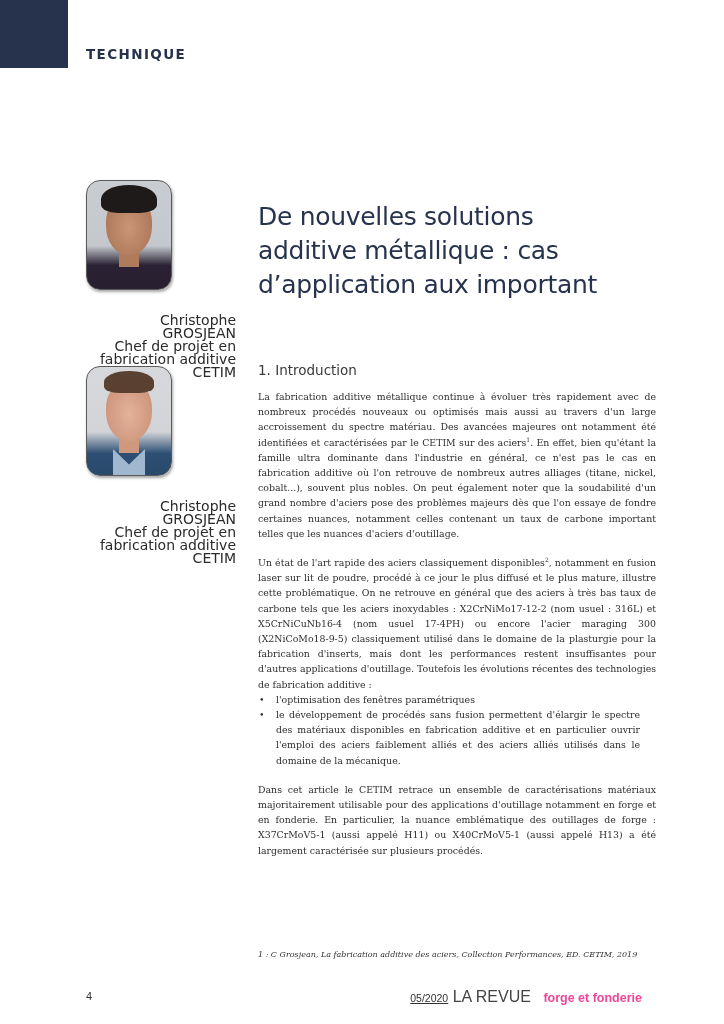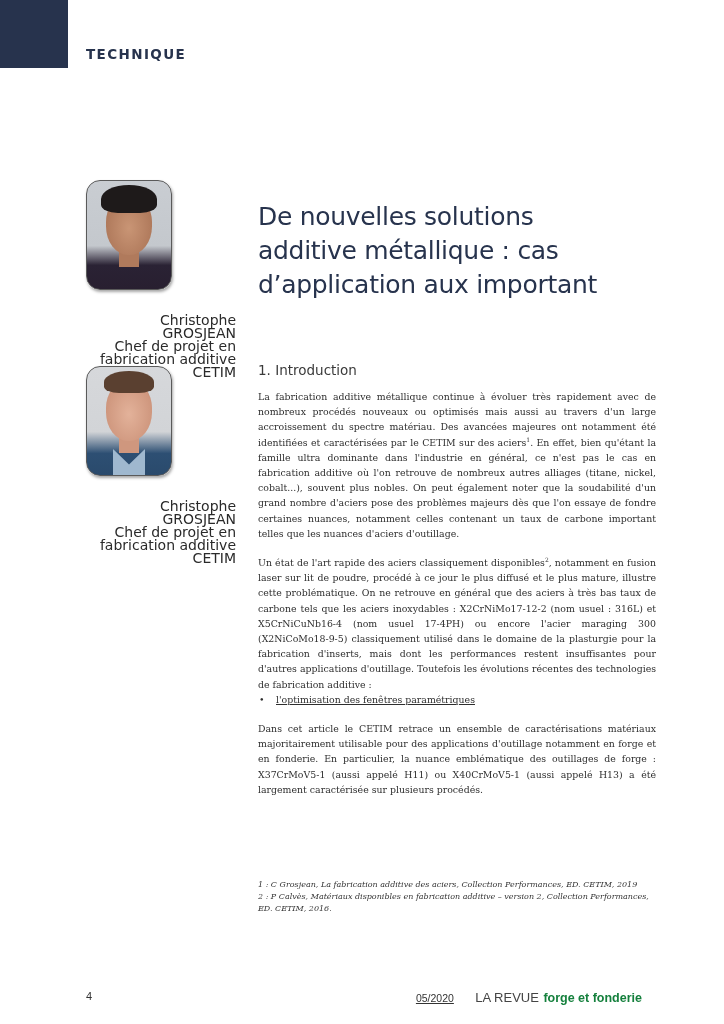--- a/index.html
+++ b/index.html
@@ -19,31 +19,31 @@
   .photo .neck { position: absolute; left: 32px; top: 68px; width: 20px; height: 18px; }
   .p1 .neck { background: #b07a5c; }
   .p2 .neck { background: #cf977e; }
   .photo .collar { position: absolute; left: 26px; top: 82px; width: 32px; height: 26px; background: #9fb8cf; clip-path: polygon(0 0, 50% 60%, 100% 0, 100% 100%, 0 100%); display: none; }
   .p2 .collar { display: block; }
   .author .caption { margin-top: 24px; font-family: "DejaVu Sans", sans-serif; font-size: 14px; line-height: 13px; color: #2a2a2a; text-align: right; }
   .title { position: absolute; left: 258px; top: 200px; width: 420px; font-family: "DejaVu Sans", sans-serif; font-size: 25px; line-height: 34px; color: #27334d; margin: 0; font-weight: normal; letter-spacing: -0.3px; }
   .section-heading { position: absolute; left: 258px; top: 362px; font-family: "DejaVu Sans", sans-serif; font-size: 13.5px; color: #3a3a3a; margin: 0; font-weight: normal; }
   .body { position: absolute; left: 258px; top: 389px; width: 398px; font-size: 9.4px; line-height: 15.2px; color: #2e2e2e; text-align: justify; }
   .body p { margin: 0 0 14px 0; }
-  .body ul { margin: -14px 16px 14px 0; padding: 0 0 0 18px; list-style: none; text-decoration: underline; }
+  .body ul { margin: -14px 16px 14px 0; padding: 0 0 0 18px; list-style: none; }
   .body li { position: relative; margin: 0; }
   .body li::before { content: "•"; position: absolute; left: -17px; top: 0; }
   sup { font-size: 6px; line-height: 0; }
-  .footnotes { position: absolute; left: 258px; top: 879px; width: 400px; font-style: italic; font-size: 8px; line-height: 12px; color: #333; }
+  .footnotes { position: absolute; left: 258px; top: 949px; width: 400px; font-style: italic; font-size: 8px; line-height: 12px; color: #333; }
   .footnotes div { margin: 0; }
   .page-number { position: absolute; left: 86px; top: 990px; font-family: "Liberation Sans", sans-serif; font-size: 11px; color: #333; }
   .footer-brand { position: absolute; right: 82px; top: 988px; font-family: "Liberation Sans", sans-serif; color: #333; white-space: nowrap; }
   .footer-brand .issue { font-size: 10.5px; text-decoration: underline; }
-  .footer-brand .revue { font-size: 13px; margin-left: 17px; color: #444; text-align: right; }
-  .footer-brand .name { font-size: 12.5px; font-weight: bold; margin-left: 0; color: #15803d; }
+  .footer-brand .revue { font-size: 16px; margin-left: 0; color: #444; text-align: right; }
+  .footer-brand .name { font-size: 12.5px; font-weight: bold; margin-left: 8px; color: #ec4899; }
 </style>
 </head>
 <body>
 
 <div class="corner-block"></div>
 <div class="section-tag">TECHNIQUE</div>
 
 <div class="author" style="top:180px;">
   <div class="photo p1">
     <div class="neck"></div>
@@ -77,27 +77,27 @@
   <div>d’application aux important</div>
 </h1>
 
 <h2 class="section-heading">1. Introduction</h2>
 
 <div class="body">
   <p><span>La fabrication additive métallique continue à évoluer très rapidement avec de nombreux procédés nouveaux ou optimisés mais aussi au travers d'un large accroissement du spectre matériau. Des avancées majeures ont notamment été identifiées et caractérisées par le CETIM sur des aciers</span><sup>1</sup><span>. En effet, bien qu'étant la famille ultra dominante dans l'industrie en général, ce n'est pas le cas en fabrication additive où l'on retrouve de nombreux autres alliages (titane, nickel, cobalt...), souvent plus nobles. On peut également noter que la soudabilité d'un grand nombre d'aciers pose des problèmes majeurs dès que l'on essaye de fondre certaines nuances, notamment celles contenant un taux de carbone important telles que les nuances d'aciers d'outillage.</span></p>
   <p><span>Un état de l'art rapide des aciers classiquement disponibles</span><sup>2</sup><span>, notamment en fusion laser sur lit de poudre, procédé à ce jour le plus diffusé et le plus mature, illustre cette problématique. On ne retrouve en général que des aciers à très bas taux de carbone tels que les aciers inoxydables : X2CrNiMo17-12-2 (nom usuel : 316L) et X5CrNiCuNb16-4 (nom usuel 17-4PH) ou encore l'acier maraging 300 (X2NiCoMo18-9-5) classiquement utilisé dans le domaine de la plasturgie pour la fabrication d'inserts, mais dont les performances restent insuffisantes pour d'autres applications d'outillage. Toutefois les évolutions récentes des technologies de fabrication additive :</span></p>
   <ul>
     <li>l'optimisation des fenêtres paramétriques</li>
+    <li>le développement de procédés sans fusion permettent d'élargir le spectre des matériaux disponibles en fabrication additive et en particulier ouvrir l'emploi des aciers faiblement alliés et des aciers alliés utilisés dans le domaine de la mécanique.</li>
   </ul>
   <p>Dans cet article le CETIM retrace un ensemble de caractérisations matériaux majoritairement utilisable pour des applications d'outillage notamment en forge et en fonderie. En particulier, la nuance emblématique des outillages de forge : X37CrMoV5-1 (aussi appelé H11) ou X40CrMoV5-1 (aussi appelé H13) a été largement caractérisée sur plusieurs procédés.</p>
 </div>
 
 <div class="footnotes">
   <div>1 : C Grosjean, La fabrication additive des aciers, Collection Performances, ED. CETIM, 2019</div>
-  <div>2 : P Calvès, Matériaux disponibles en fabrication additive – version 2, Collection Performances, ED. CETIM, 2016.</div>
 </div>
 
 <div class="page-number">4</div>
 <div class="footer-brand">
   <span class="issue">05/2020</span>
   <span class="revue">LA REVUE</span>
   <span class="name">forge et fonderie</span>
 </div>
 
 </body></html>

